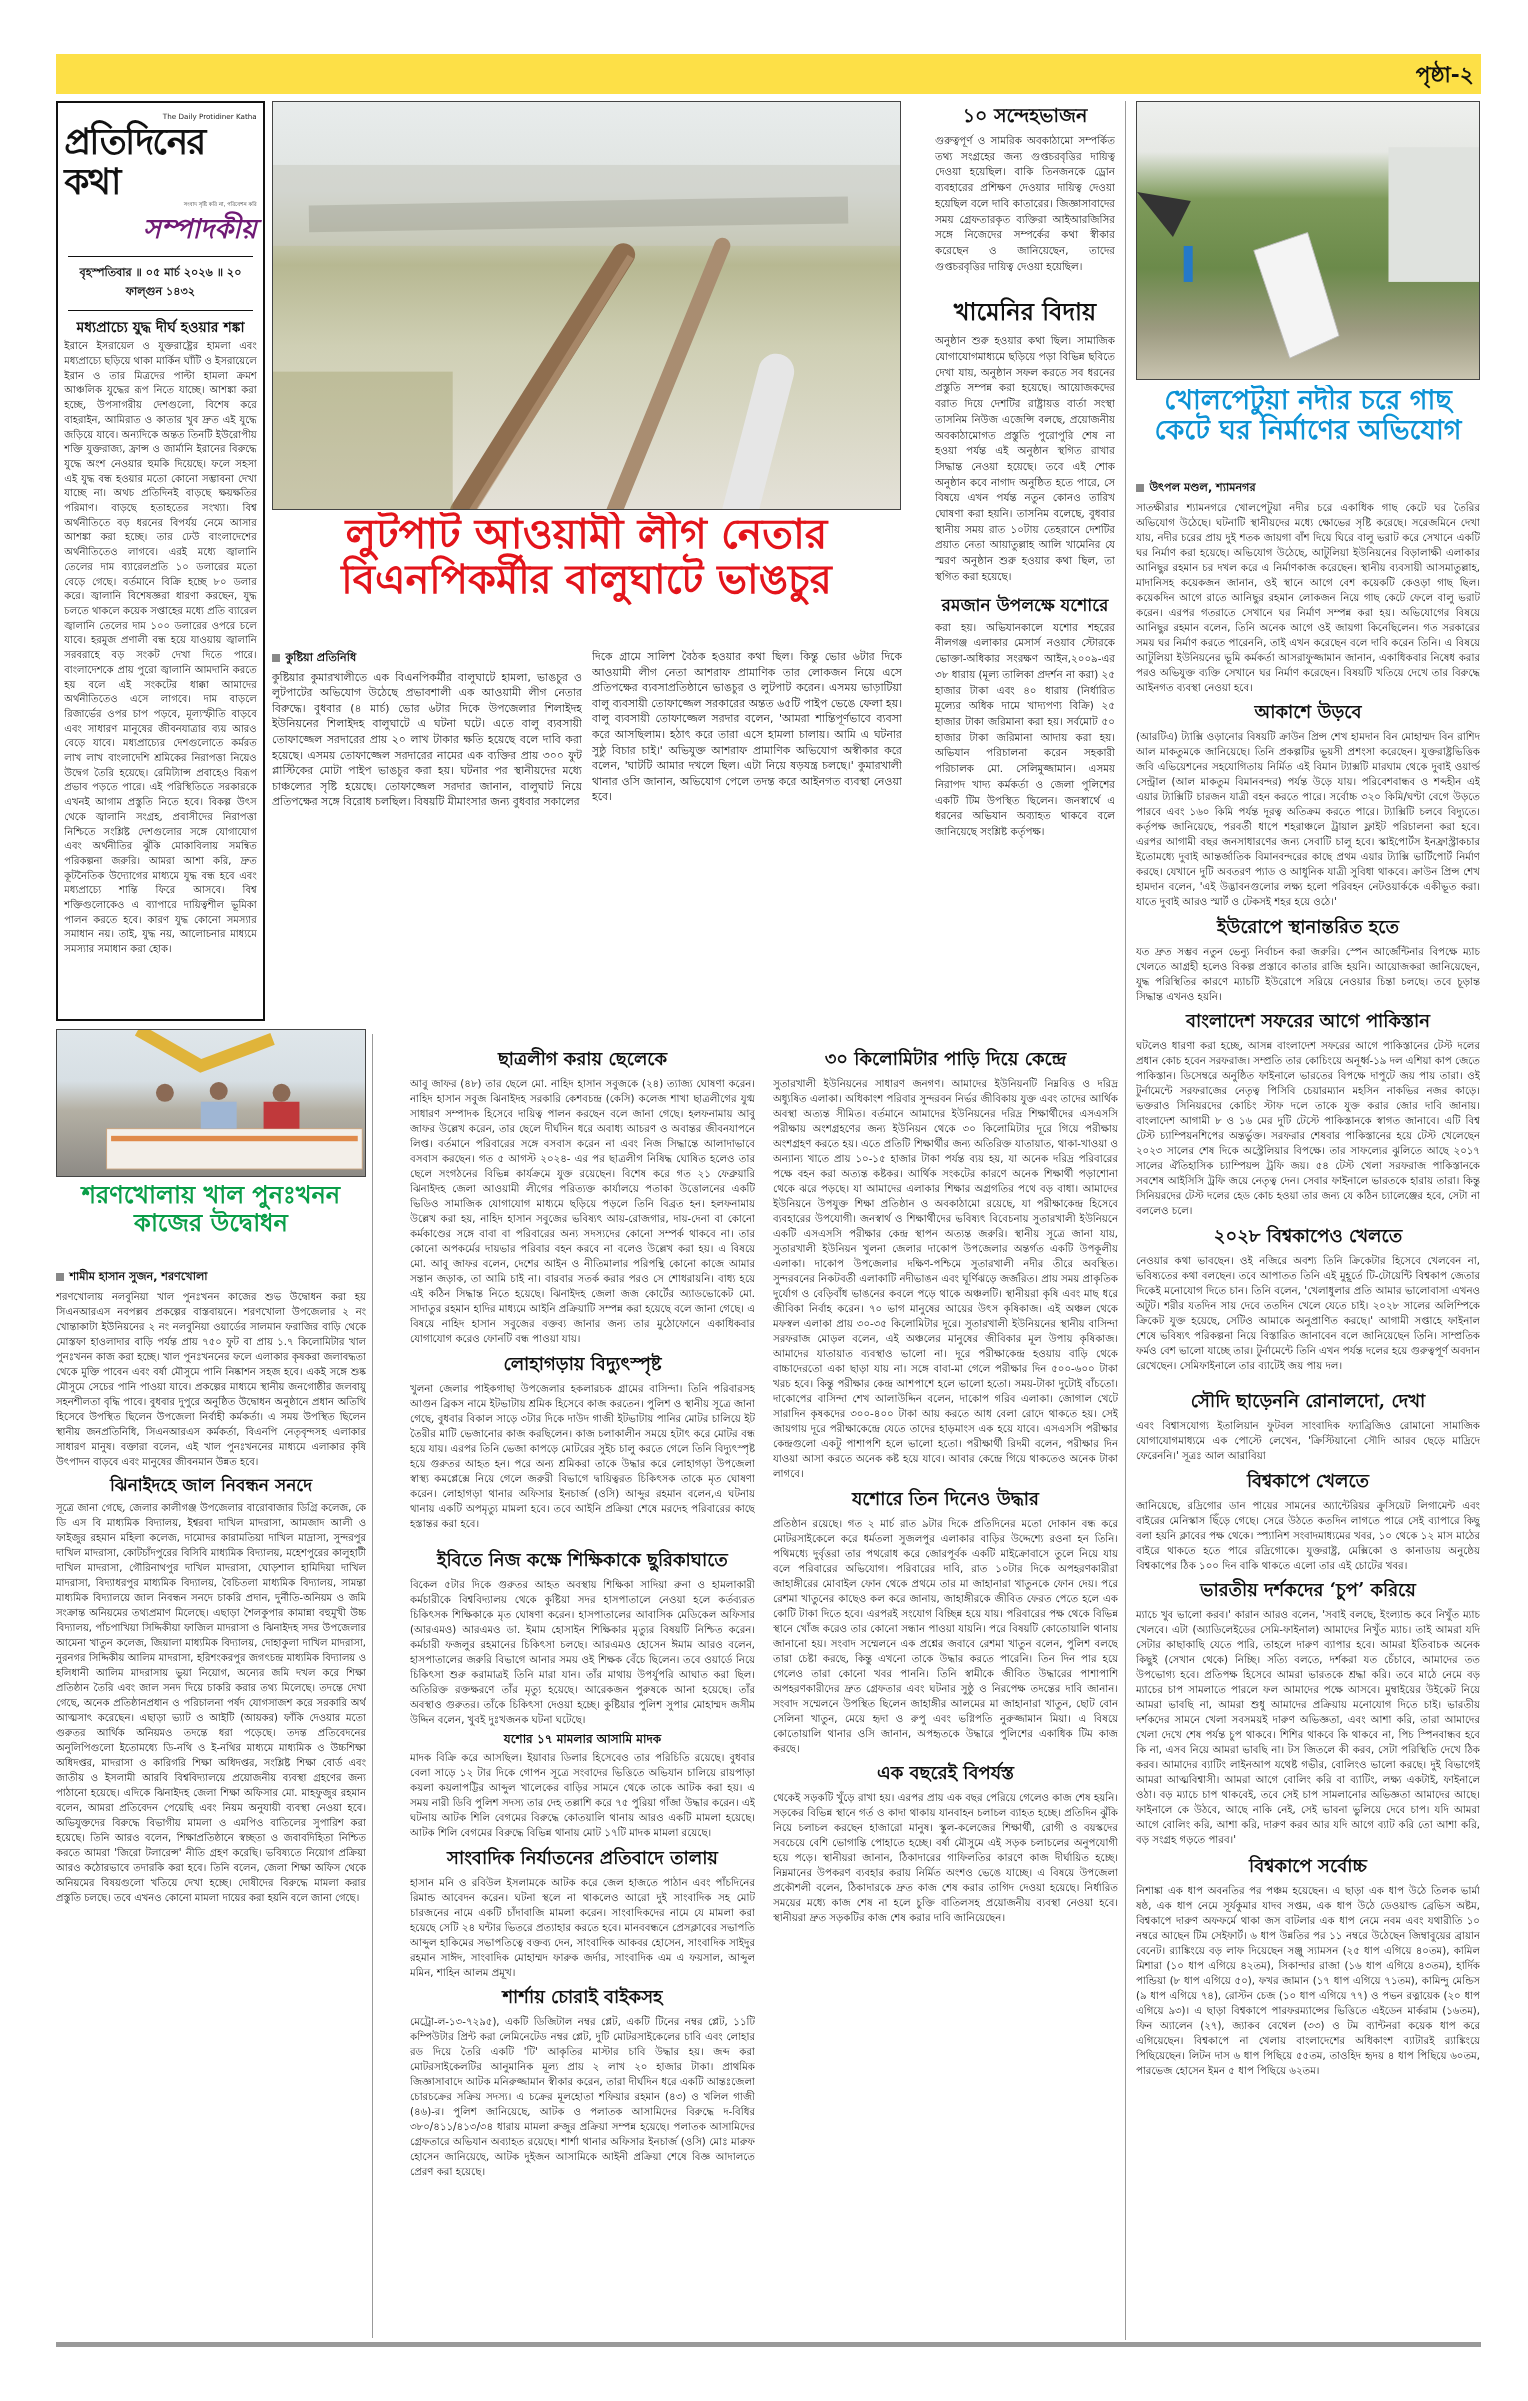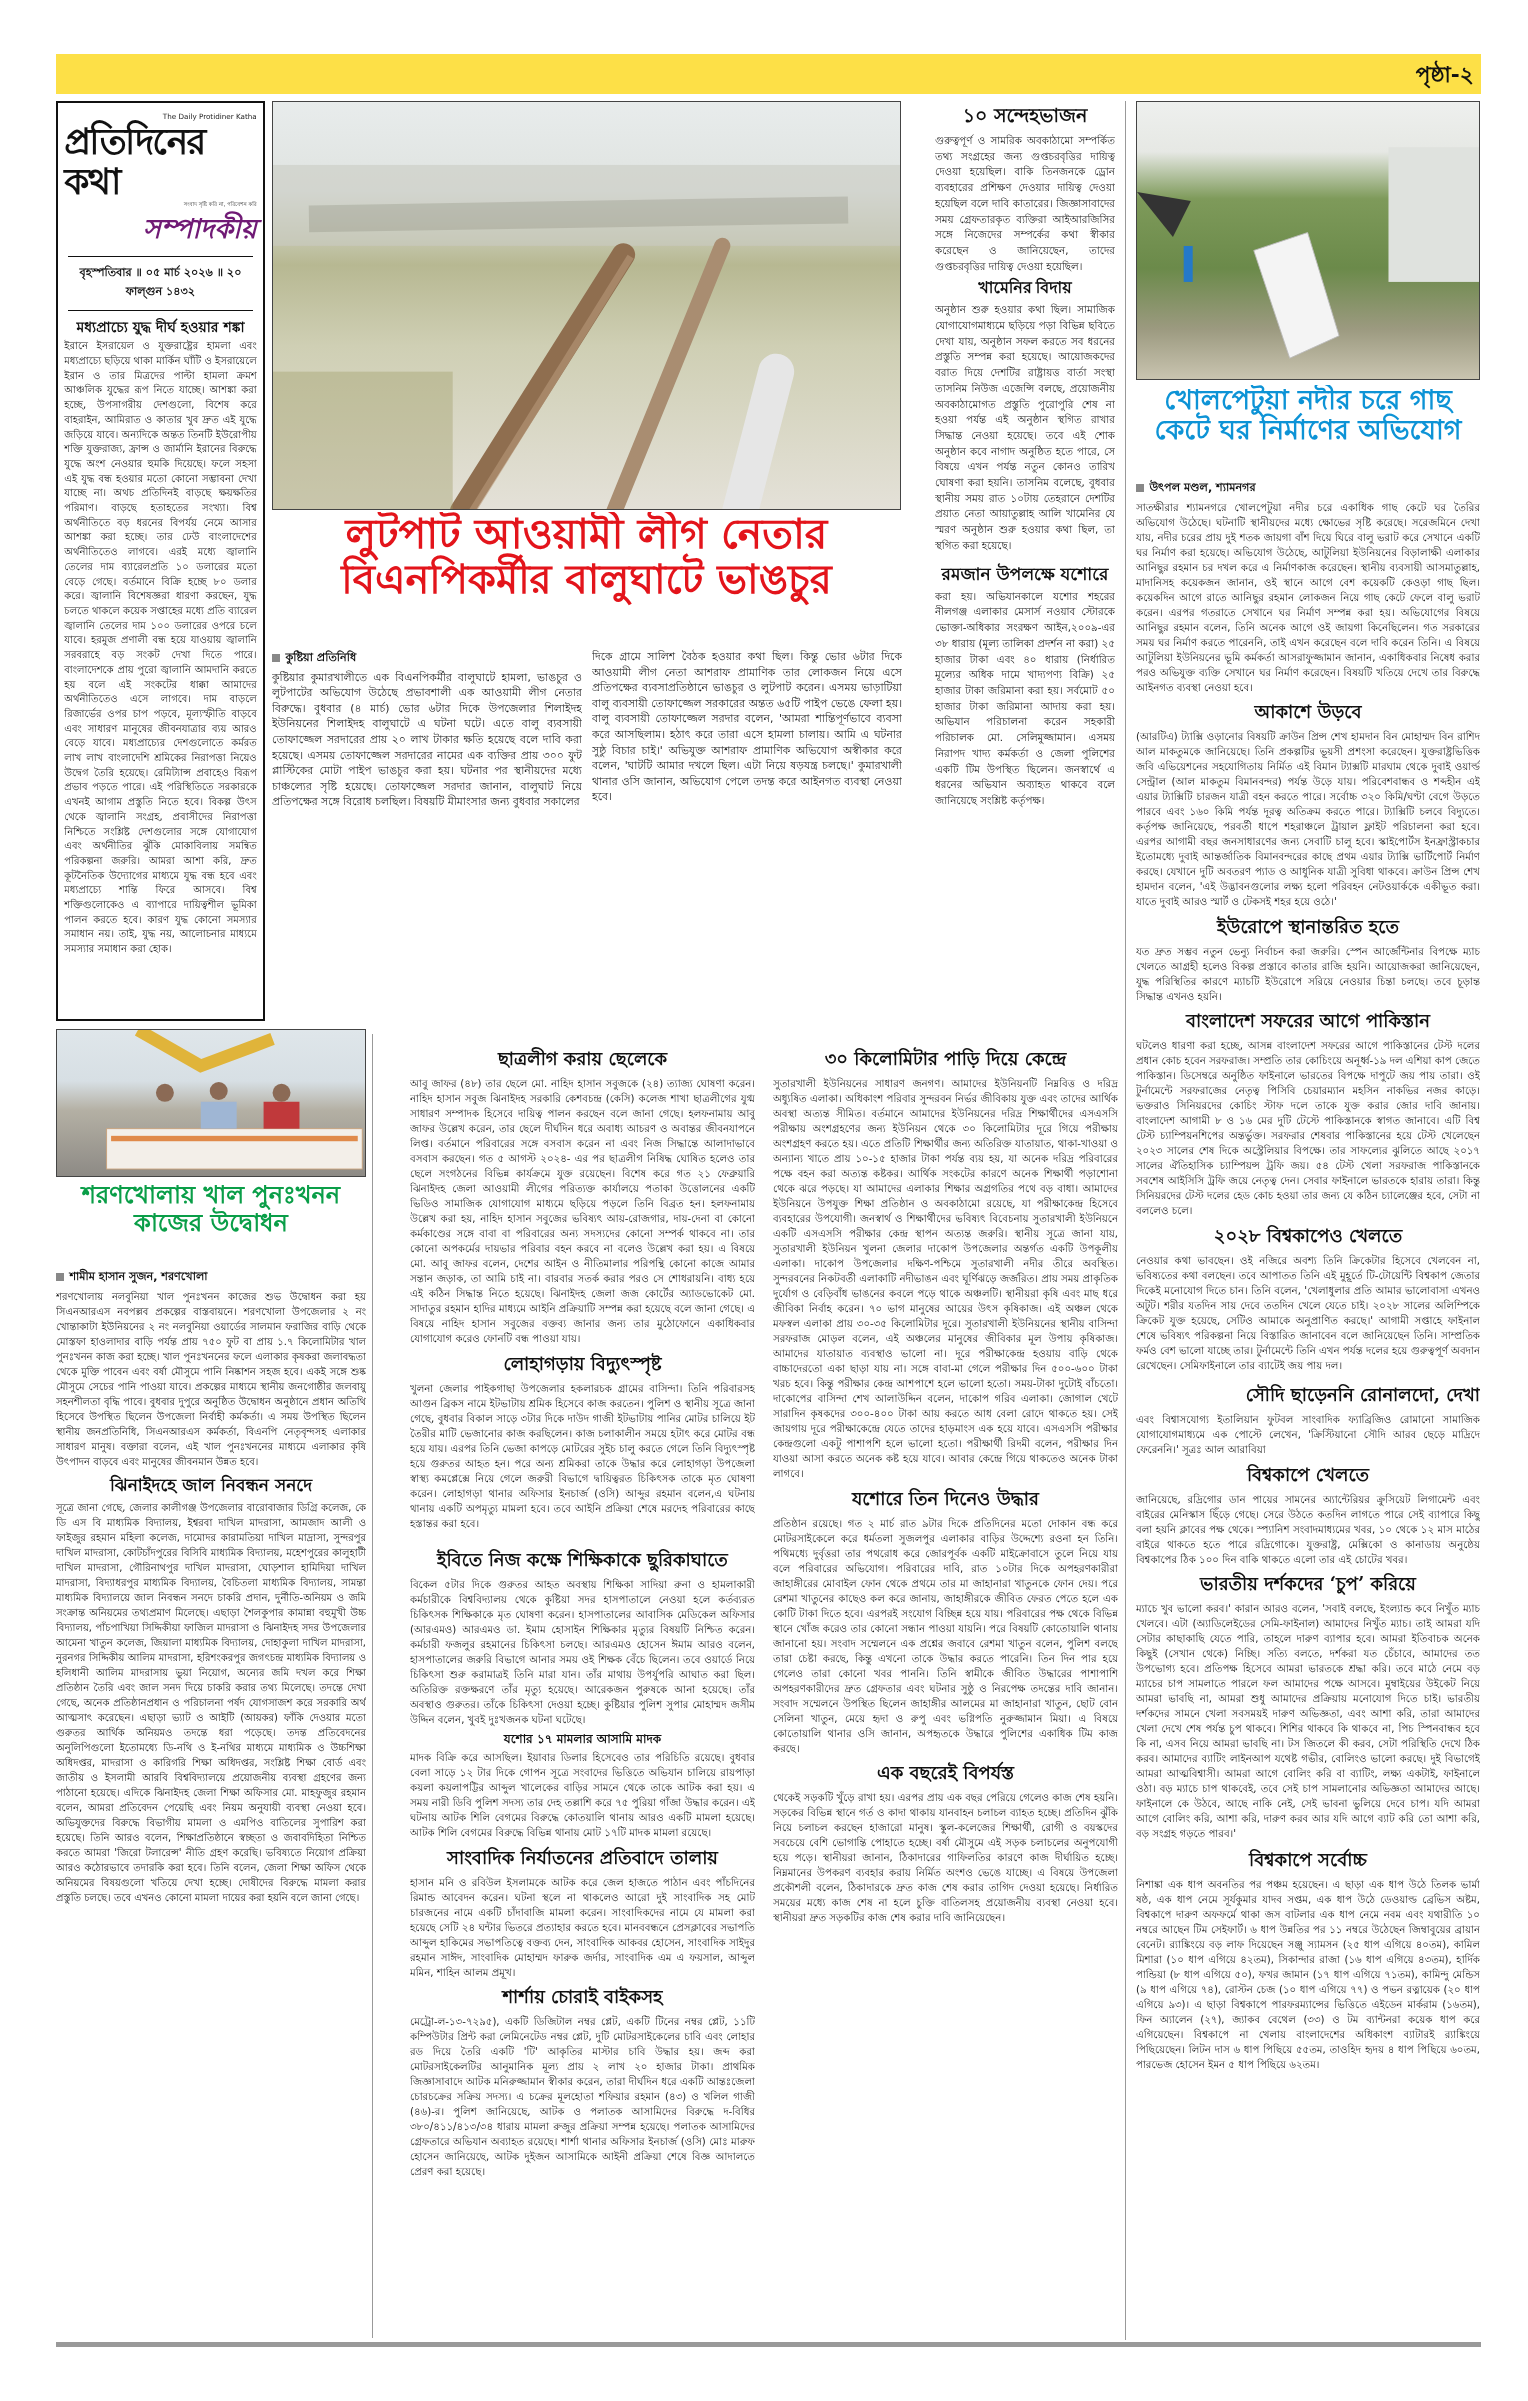--- a/index.html
+++ b/index.html
@@ -66,21 +66,21 @@
 
 <div class="abs" style="left:272px;top:647px;width:310px;height:396px;">
   <div class="byline"><span class="sq"></span><span>কুষ্টিয়া প্রতিনিধি</span></div>
   <div class="txt">কুষ্টিয়ার কুমারখালীতে এক বিএনপিকর্মীর বালুঘাটে হামলা, ভাঙচুর ও লুটপাটের অভিযোগ উঠেছে প্রভাবশালী এক আওয়ামী লীগ নেতার বিরুদ্ধে। বুধবার (৪ মার্চ) ভোর ৬টার দিকে উপজেলার শিলাইদহ ইউনিয়নের শিলাইদহ বালুঘাটে এ ঘটনা ঘটে। এতে বালু ব্যবসায়ী তোফাজ্জেল সরদারের প্রায় ২০ লাখ টাকার ক্ষতি হয়েছে বলে দাবি করা হয়েছে। এসময় তোফাজ্জেল সরদারের নামের এক ব্যক্তির প্রায় ৩০০ ফুট প্লাস্টিকের মোটা পাইপ ভাঙচুর করা হয়। ঘটনার পর স্থানীয়দের মধ্যে চাঞ্চল্যের সৃষ্টি হয়েছে। তোফাজ্জেল সরদার জানান, বালুঘাট নিয়ে প্রতিপক্ষের সঙ্গে বিরোধ চলছিল। বিষয়টি মীমাংসার জন্য বুধবার সকালের</div>
 </div>
 <div class="abs txt" style="left:592px;top:649px;width:310px;height:396px;">দিকে গ্রামে সালিশ বৈঠক হওয়ার কথা ছিল। কিন্তু ভোর ৬টার দিকে আওয়ামী লীগ নেতা আশরাফ প্রামাণিক তার লোকজন নিয়ে এসে প্রতিপক্ষের ব্যবসাপ্রতিষ্ঠানে ভাঙচুর ও লুটপাট করেন। এসময় ভাড়াটিয়া বালু ব্যবসায়ী তোফাজ্জেল সরকারের অন্তত ৬৫টি পাইপ ভেঙে ফেলা হয়। বালু ব্যবসায়ী তোফাজ্জেল সরদার বলেন, 'আমরা শান্তিপূর্ণভাবে ব্যবসা করে আসছিলাম। হঠাৎ করে তারা এসে হামলা চালায়। আমি এ ঘটনার সুষ্ঠু বিচার চাই।' অভিযুক্ত আশরাফ প্রামাণিক অভিযোগ অস্বীকার করে বলেন, 'ঘাটটি আমার দখলে ছিল। এটা নিয়ে ষড়যন্ত্র চলছে।' কুমারখালী থানার ওসি জানান, অভিযোগ পেলে তদন্ত করে আইনগত ব্যবস্থা নেওয়া হবে।</div>
 
 <div class="abs" style="left:935px;top:101px;width:180px;height:940px;">
   <div class="h2" style="font-size:19px;">১০ সন্দেহভাজন</div>
   <div class="txt" style="font-size:10.3px;line-height:15.7px;">গুরুত্বপূর্ণ ও সামরিক অবকাঠামো সম্পর্কিত তথ্য সংগ্রহের জন্য গুপ্তচরবৃত্তির দায়িত্ব দেওয়া হয়েছিল। বাকি তিনজনকে ড্রোন ব্যবহারের প্রশিক্ষণ দেওয়ার দায়িত্ব দেওয়া হয়েছিল বলে দাবি কাতারের। জিজ্ঞাসাবাদের সময় গ্রেফতারকৃত ব্যক্তিরা আইআরজিসির সঙ্গে নিজেদের সম্পর্কের কথা স্বীকার করেছেন ও জানিয়েছেন, তাদের গুপ্তচরবৃত্তির দায়িত্ব দেওয়া হয়েছিল।</div>
-  <div class="h2" style="font-size:16px;margin-top:1px;font-family:Liberation Serif, serif;">খামেনির বিদায়</div>
+  <div class="h2" style="font-size:24px;margin-top:19px;">খামেনির বিদায়</div>
   <div class="txt" style="font-size:10.3px;line-height:15.7px;">অনুষ্ঠান শুরু হওয়ার কথা ছিল। সামাজিক যোগাযোগমাধ্যমে ছড়িয়ে পড়া বিভিন্ন ছবিতে দেখা যায়, অনুষ্ঠান সফল করতে সব ধরনের প্রস্তুতি সম্পন্ন করা হয়েছে। আয়োজকদের বরাত দিয়ে দেশটির রাষ্ট্রায়ত্ত বার্তা সংস্থা তাসনিম নিউজ এজেন্সি বলছে, প্রয়োজনীয় অবকাঠামোগত প্রস্তুতি পুরোপুরি শেষ না হওয়া পর্যন্ত এই অনুষ্ঠান স্থগিত রাখার সিদ্ধান্ত নেওয়া হয়েছে। তবে এই শোক অনুষ্ঠান কবে নাগাদ অনুষ্ঠিত হতে পারে, সে বিষয়ে এখন পর্যন্ত নতুন কোনও তারিখ ঘোষণা করা হয়নি। তাসনিম বলেছে, বুধবার স্থানীয় সময় রাত ১০টায় তেহরানে দেশটির প্রয়াত নেতা আয়াতুল্লাহ আলি খামেনির যে স্মরণ অনুষ্ঠান শুরু হওয়ার কথা ছিল, তা স্থগিত করা হয়েছে।</div>
   <div class="h2" style="font-size:17px;margin-top:7.2px;">রমজান উপলক্ষে যশোরে</div>
   <div class="txt" style="font-size:10.3px;line-height:15.7px;">করা হয়। অভিযানকালে যশোর শহরের নীলগঞ্জ এলাকার মেসার্স নওয়াব স্টোরকে ভোক্তা-অধিকার সংরক্ষণ আইন,২০০৯-এর ৩৮ ধারায় (মূল্য তালিকা প্রদর্শন না করা) ২৫ হাজার টাকা এবং ৪০ ধারায় (নির্ধারিত মূল্যের অধিক দামে খাদ্যপণ্য বিক্রি) ২৫ হাজার টাকা জরিমানা করা হয়। সর্বমোট ৫০ হাজার টাকা জরিমানা আদায় করা হয়। অভিযান পরিচালনা করেন সহকারী পরিচালক মো. সেলিমুজ্জামান। এসময় নিরাপদ খাদ্য কর্মকর্তা ও জেলা পুলিশের একটি টিম উপস্থিত ছিলেন। জনস্বার্থে এ ধরনের অভিযান অব্যাহত থাকবে বলে জানিয়েছে সংশ্লিষ্ট কর্তৃপক্ষ।</div>
 </div>
 
 <div class="photo" style="left:1136px;top:101px;width:344px;height:279px;background:linear-gradient(180deg,#eef0ee 0%,#e6e8e4 18%,#7e9a5a 35%,#6b8a4a 60%,#9c9a80 82%,#c9c4b0 100%);">
   <svg width="344" height="279" viewBox="0 0 383 310">
     <rect x="280" y="50" width="103" height="150" fill="#dfe2de"></rect>
     <polygon points="0,100 60,110 40,150" fill="#333"></polygon>
     <polygon points="130,165 190,145 225,260 170,285" fill="#f4f4f4" stroke="#bbb"></polygon>
@@ -102,21 +102,21 @@
 
   <div class="h2" style="font-size:18px;margin-top:3.6px;">ইউরোপে স্থানান্তরিত হতে</div>
   <div class="txt" style="font-size:10.2px;line-height:15px;">যত দ্রুত সম্ভব নতুন ভেন্যু নির্বাচন করা জরুরি। স্পেন আর্জেন্টিনার বিপক্ষে ম্যাচ খেলতে আগ্রহী হলেও বিকল্প প্রস্তাবে কাতার রাজি হয়নি। আয়োজকরা জানিয়েছেন, যুদ্ধ পরিস্থিতির কারণে ম্যাচটি ইউরোপে সরিয়ে নেওয়ার চিন্তা চলছে। তবে চূড়ান্ত সিদ্ধান্ত এখনও হয়নি।</div>
 
   <div class="h2" style="font-size:18px;margin-top:3.6px;">বাংলাদেশ সফরের আগে পাকিস্তান</div>
   <div class="txt" style="font-size:10.2px;line-height:15px;">ঘটলেও ধারণা করা হচ্ছে, আসন্ন বাংলাদেশ সফরের আগে পাকিস্তানের টেস্ট দলের প্রধান কোচ হবেন সরফরাজ। সম্প্রতি তার কোচিংয়ে অনূর্ধ্ব-১৯ দল এশিয়া কাপ জেতে পাকিস্তান। ডিসেম্বরে অনুষ্ঠিত ফাইনালে ভারতের বিপক্ষে দাপুটে জয় পায় তারা। ওই টুর্নামেন্টে সরফরাজের নেতৃত্ব পিসিবি চেয়ারম্যান মহসিন নাকভির নজর কাড়ে। ভক্তরাও সিনিয়রদের কোচিং স্টাফ দলে তাকে যুক্ত করার জোর দাবি জানায়। বাংলাদেশ আগামী ৮ ও ১৬ মের দুটি টেস্টে পাকিস্তানকে স্বাগত জানাবে। এটি বিশ্ব টেস্ট চ্যাম্পিয়নশিপের অন্তর্ভুক্ত। সরফরার শেষবার পাকিস্তানের হয়ে টেস্ট খেলেছেন ২০২৩ সালের শেষ দিকে অস্ট্রেলিয়ার বিপক্ষে। তার সাফল্যের ঝুলিতে আছে ২০১৭ সালের ঐতিহাসিক চ্যাম্পিয়ন্স ট্রফি জয়। ৫৪ টেস্ট খেলা সরফরাজ পাকিস্তানকে সবশেষ আইসিসি ট্রফি জয়ে নেতৃত্ব দেন। সেবার ফাইনালে ভারতকে হারায় তারা। কিন্তু সিনিয়রদের টেস্ট দলের হেড কোচ হওয়া তার জন্য যে কঠিন চ্যালেঞ্জের হবে, সেটা না বললেও চলে।</div>
 
   <div class="h2" style="font-size:18px;margin-top:3.6px;">২০২৮ বিশ্বকাপেও খেলতে</div>
   <div class="txt" style="font-size:10.2px;line-height:15px;">নেওয়ার কথা ভাবছেন। ওই নজিরে অবশ্য তিনি ক্রিকেটার হিসেবে খেলবেন না, ভবিষ্যতের কথা বলছেন। তবে আপাতত তিনি এই মুহূর্তে টি-টোয়েন্টি বিশ্বকাপ জেতার দিকেই মনোযোগ দিতে চান। তিনি বলেন, 'খেলাধুলার প্রতি আমার ভালোবাসা এখনও অটুট। শরীর যতদিন সায় দেবে ততদিন খেলে যেতে চাই। ২০২৮ সালের অলিম্পিকে ক্রিকেট যুক্ত হয়েছে, সেটিও আমাকে অনুপ্রাণিত করছে।' আগামী সপ্তাহে ফাইনাল শেষে ভবিষ্যৎ পরিকল্পনা নিয়ে বিস্তারিত জানাবেন বলে জানিয়েছেন তিনি। সাম্প্রতিক ফর্মও বেশ ভালো যাচ্ছে তার। টুর্নামেন্টে তিনি এখন পর্যন্ত দলের হয়ে গুরুত্বপূর্ণ অবদান রেখেছেন। সেমিফাইনালে তার ব্যাটেই জয় পায় দল।</div>
 
-  <div class="h2" style="font-size:18px;margin-top:8px;text-align:right;">সৌদি ছাড়েননি রোনালদো, দেখা</div>
+  <div class="h2" style="font-size:18px;margin-top:14px;">সৌদি ছাড়েননি রোনালদো, দেখা</div>
   <div class="txt" style="font-size:10.2px;line-height:15px;">এবং বিশ্বাসযোগ্য ইতালিয়ান ফুটবল সাংবাদিক ফ্যাব্রিজিও রোমানো সামাজিক যোগাযোগমাধ্যমে এক পোস্টে লেখেন, 'ক্রিস্টিয়ানো সৌদি আরব ছেড়ে মাদ্রিদে ফেরেননি।' সূত্রঃ আল আরাবিয়া</div>
 
   <div class="h2" style="font-size:18px;margin-top:3.6px;">বিশ্বকাপে খেলতে</div>
   <div class="txt" style="font-size:10.2px;line-height:15px;">জানিয়েছে, রদ্রিগোর ডান পায়ের সামনের অ্যান্টেরিয়র ক্রুসিয়েট লিগামেন্ট এবং বাইরের মেনিস্কাস ছিঁড়ে গেছে। সেরে উঠতে কতদিন লাগতে পারে সেই ব্যাপারে কিছু বলা হয়নি ক্লাবের পক্ষ থেকে। স্প্যানিশ সংবাদমাধ্যমের খবর, ১০ থেকে ১২ মাস মাঠের বাইরে থাকতে হতে পারে রদ্রিগোকে। যুক্তরাষ্ট্র, মেক্সিকো ও কানাডায় অনুষ্ঠেয় বিশ্বকাপের ঠিক ১০০ দিন বাকি থাকতে এলো তার এই চোটের খবর।</div>
 
   <div class="h2" style="font-size:18px;margin-top:3.6px;">ভারতীয় দর্শকদের ‘চুপ’ করিয়ে</div>
   <div class="txt" style="font-size:10.2px;line-height:15px;">ম্যাচে খুব ভালো করব।' কারান আরও বলেন, 'সবাই বলছে, ইংল্যান্ড কবে নিখুঁত ম্যাচ খেলবে। এটা (অ্যাডিলেইডের সেমি-ফাইনাল) আমাদের নিখুঁত ম্যাচ। তাই আমরা যদি সেটার কাছাকাছি যেতে পারি, তাহলে দারুণ ব্যাপার হবে। আমরা ইতিবাচক অনেক কিছুই (সেখান থেকে) নিচ্ছি। সত্যি বলতে, দর্শকরা যত চেঁচাবে, আমাদের তত উপভোগ্য হবে। প্রতিপক্ষ হিসেবে আমরা ভারতকে শ্রদ্ধা করি। তবে মাঠে নেমে বড় ম্যাচের চাপ সামলাতে পারলে ফল আমাদের পক্ষে আসবে। মুম্বাইয়ের উইকেট নিয়ে আমরা ভাবছি না, আমরা শুধু আমাদের প্রক্রিয়ায় মনোযোগ দিতে চাই। ভারতীয় দর্শকদের সামনে খেলা সবসময়ই দারুণ অভিজ্ঞতা, এবং আশা করি, তারা আমাদের খেলা দেখে শেষ পর্যন্ত চুপ থাকবে। শিশির থাকবে কি থাকবে না, পিচ স্পিনবান্ধব হবে কি না, এসব নিয়ে আমরা ভাবছি না। টস জিতলে কী করব, সেটা পরিস্থিতি দেখে ঠিক করব। আমাদের ব্যাটিং লাইনআপ যথেষ্ট গভীর, বোলিংও ভালো করছে। দুই বিভাগেই আমরা আত্মবিশ্বাসী। আমরা আগে বোলিং করি বা ব্যাটিং, লক্ষ্য একটাই, ফাইনালে ওঠা। বড় ম্যাচে চাপ থাকবেই, তবে সেই চাপ সামলানোর অভিজ্ঞতা আমাদের আছে। ফাইনালে কে উঠবে, আছে নাকি নেই, সেই ভাবনা ভুলিয়ে দেবে চাপ। যদি আমরা আগে বোলিং করি, আশা করি, দারুণ করব আর যদি আগে ব্যাট করি তো আশা করি, বড় সংগ্রহ গড়তে পারব।'</div>
 
   <div class="h2" style="font-size:18px;margin-top:5px;">বিশ্বকাপে সর্বোচ্চ</div>
   <div class="txt" style="font-size:10.2px;line-height:15px;">নিশাঙ্কা এক ধাপ অবনতির পর পঞ্চম হয়েছেন। এ ছাড়া এক ধাপ উঠে তিলক ভার্মা ষষ্ঠ, এক ধাপ নেমে সূর্যকুমার যাদব সপ্তম, এক ধাপ উঠে ডেওয়াল্ড ব্রেভিস অষ্টম, বিশ্বকাপে দারুণ অফফর্মে থাকা জস বাটলার এক ধাপ নেমে নবম এবং যথারীতি ১০ নম্বরে আছেন টিম সেইফার্ট। ৬ ধাপ উন্নতির পর ১১ নম্বরে উঠেছেন জিম্বাবুয়ের ব্রায়ান বেনেট। র‍্যাঙ্কিংয়ে বড় লাফ দিয়েছেন সঞ্জু স্যামসন (২৫ ধাপ এগিয়ে ৪০তম), কামিল মিশারা (১০ ধাপ এগিয়ে ৪২তম), সিকান্দার রাজা (১৬ ধাপ এগিয়ে ৪৩তম), হার্দিক পান্ডিয়া (৮ ধাপ এগিয়ে ৫০), ফখর জামান (১৭ ধাপ এগিয়ে ৭১তম), কামিন্দু মেন্ডিস (৯ ধাপ এগিয়ে ৭৪), রোস্টন চেজ (১০ ধাপ এগিয়ে ৭৭) ও পভন রত্নায়েক (২০ ধাপ এগিয়ে ৯৩)। এ ছাড়া বিশ্বকাপে পারফরম্যান্সের ভিত্তিতে এইডেন মার্করাম (১৬তম), ফিন অ্যালেন (২৭), জ্যাকব বেথেল (৩৩) ও টম ব্যান্টনরা কয়েক ধাপ করে এগিয়েছেন। বিশ্বকাপে না খেলায় বাংলাদেশের অধিকাংশ ব্যাটারই র‍্যাঙ্কিংয়ে পিছিয়েছেন। লিটন দাস ৬ ধাপ পিছিয়ে ৫৫তম, তাওহিদ হৃদয় ৪ ধাপ পিছিয়ে ৬০তম, পারভেজ হোসেন ইমন ৫ ধাপ পিছিয়ে ৬২তম।</div>

